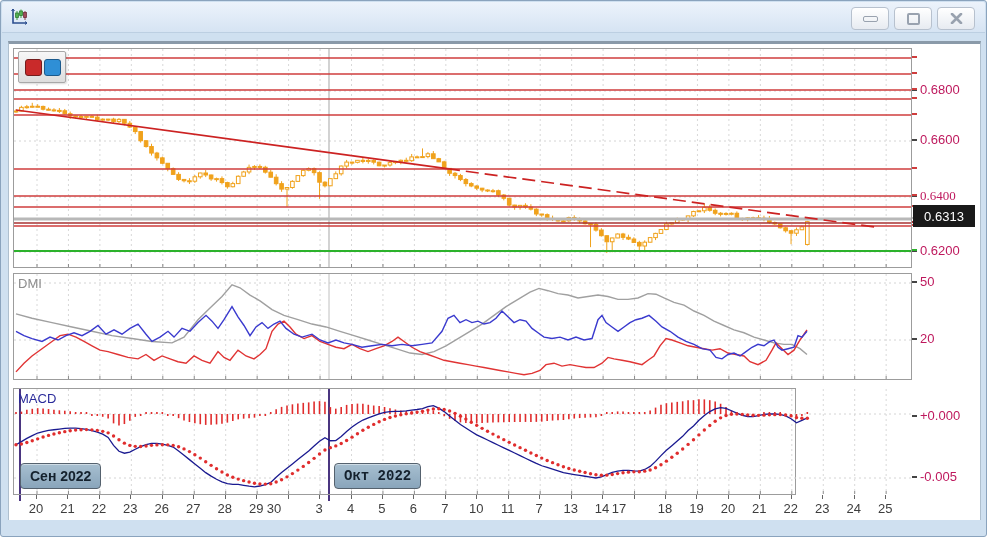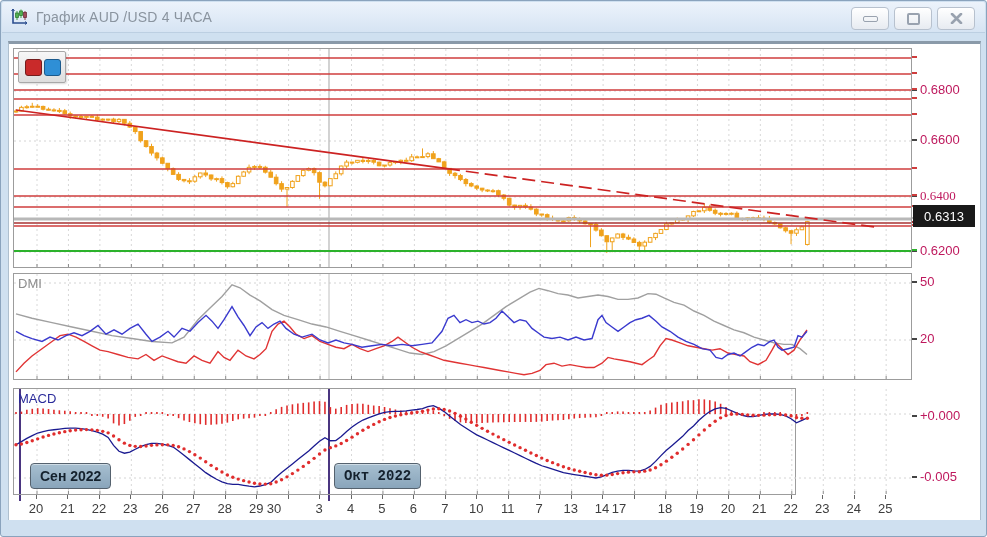--- a/index.html
+++ b/index.html
@@ -31,21 +31,21 @@
   .chip{position:absolute;left:4px;top:2px;width:46px;height:30px;z-index:6;
     background:linear-gradient(#f7f7f7,#dddddd);border:1px solid #a8a8a8;
     border-radius:2px;box-shadow:1px 1px 2px rgba(0,0,0,.15);}
   .sq{position:absolute;top:7px;width:15px;height:15px;border-radius:3px;}
   .sq-red{left:6px;background:#c92a2a;border:1px solid #731d1d;}
   .sq-blue{left:25px;background:#2f8fd6;border:1px solid #1b5a8c;}
   .badge{position:absolute;height:24px;padding:0 9px;z-index:7;
     background:linear-gradient(#a7bfd0,#89a5bb);border:1px solid #55626e;
     border-radius:4px;box-shadow:inset 0 1px 0 rgba(255,255,255,.45);
     font-size:14px;font-weight:bold;color:#14212d;display:flex;align-items:center;}
-  #badge-sep{left:16px;top:74px;}
+  #badge-sep{left:6px;top:74px;}
   #badge-okt{left:320px;top:74px;font-family:Liberation Mono, monospace;}
   .yaxis{position:absolute;left:911px;top:35px;width:69px;height:470px;}
   .ylab{position:absolute;left:8px;font-size:13px;color:#be185d;white-space:nowrap;}
   .ytick{position:absolute;left:0;width:5px;height:2px;}
   .price-badge{position:absolute;left:1px;top:169px;width:62px;height:22px;
     background:#191919;color:#fff;font-size:13px;display:flex;align-items:center;
     justify-content:center;z-index:8;}
   .xaxis{position:absolute;left:12px;top:494px;width:899px;height:24px;}
   .xlab{position:absolute;top:6px;font-size:13px;color:#3d3d3d;transform:translateX(-50%);}
   .xtick{position:absolute;top:0;width:1px;height:4px;background:#666;}
@@ -60,21 +60,20 @@
       <path d="M4 2 L4 16 L18 16" stroke="#2b4d8f" stroke-width="1.6" fill="none"></path>
       <path d="M2.5 4 L4 2 L5.5 4" stroke="#2b4d8f" stroke-width="1" fill="none"></path>
       <path d="M16 14.5 L18 16 L16 17.5" stroke="#2b4d8f" stroke-width="1" fill="none"></path>
       <line x1="8" y1="4" x2="8" y2="13" stroke="#3f9e3f" stroke-width="1"></line>
       <rect x="6.6" y="6" width="2.8" height="4.5" fill="#53b053" stroke="#2e7d2e" stroke-width="0.8"></rect>
       <line x1="12" y1="2.5" x2="12" y2="11" stroke="#3f9e3f" stroke-width="1"></line>
       <rect x="10.6" y="4" width="2.8" height="4.5" fill="#53b053" stroke="#2e7d2e" stroke-width="0.8"></rect>
       <line x1="16" y1="4" x2="16" y2="13" stroke="#8f3a4a" stroke-width="1"></line>
       <rect x="14.6" y="5.5" width="2.8" height="5" fill="#a04a5a" stroke="#6e2c38" stroke-width="0.8"></rect>
     </svg>
-    <span class="title-text">График AUD /USD  4 ЧАСА</span>
     <div class="winbtns">
       <div class="winbtn">
           <span class="g-min"></span>
         </div>
       <div class="winbtn">
           <span class="g-res"></span>
         </div>
       <div class="winbtn">
         <svg width="13" height="11" viewBox="0 0 13 11">
           <path d="M2 1 L11 10 M11 1 L2 10" stroke="#99a2af" stroke-width="2.6" stroke-linecap="round"></path>

